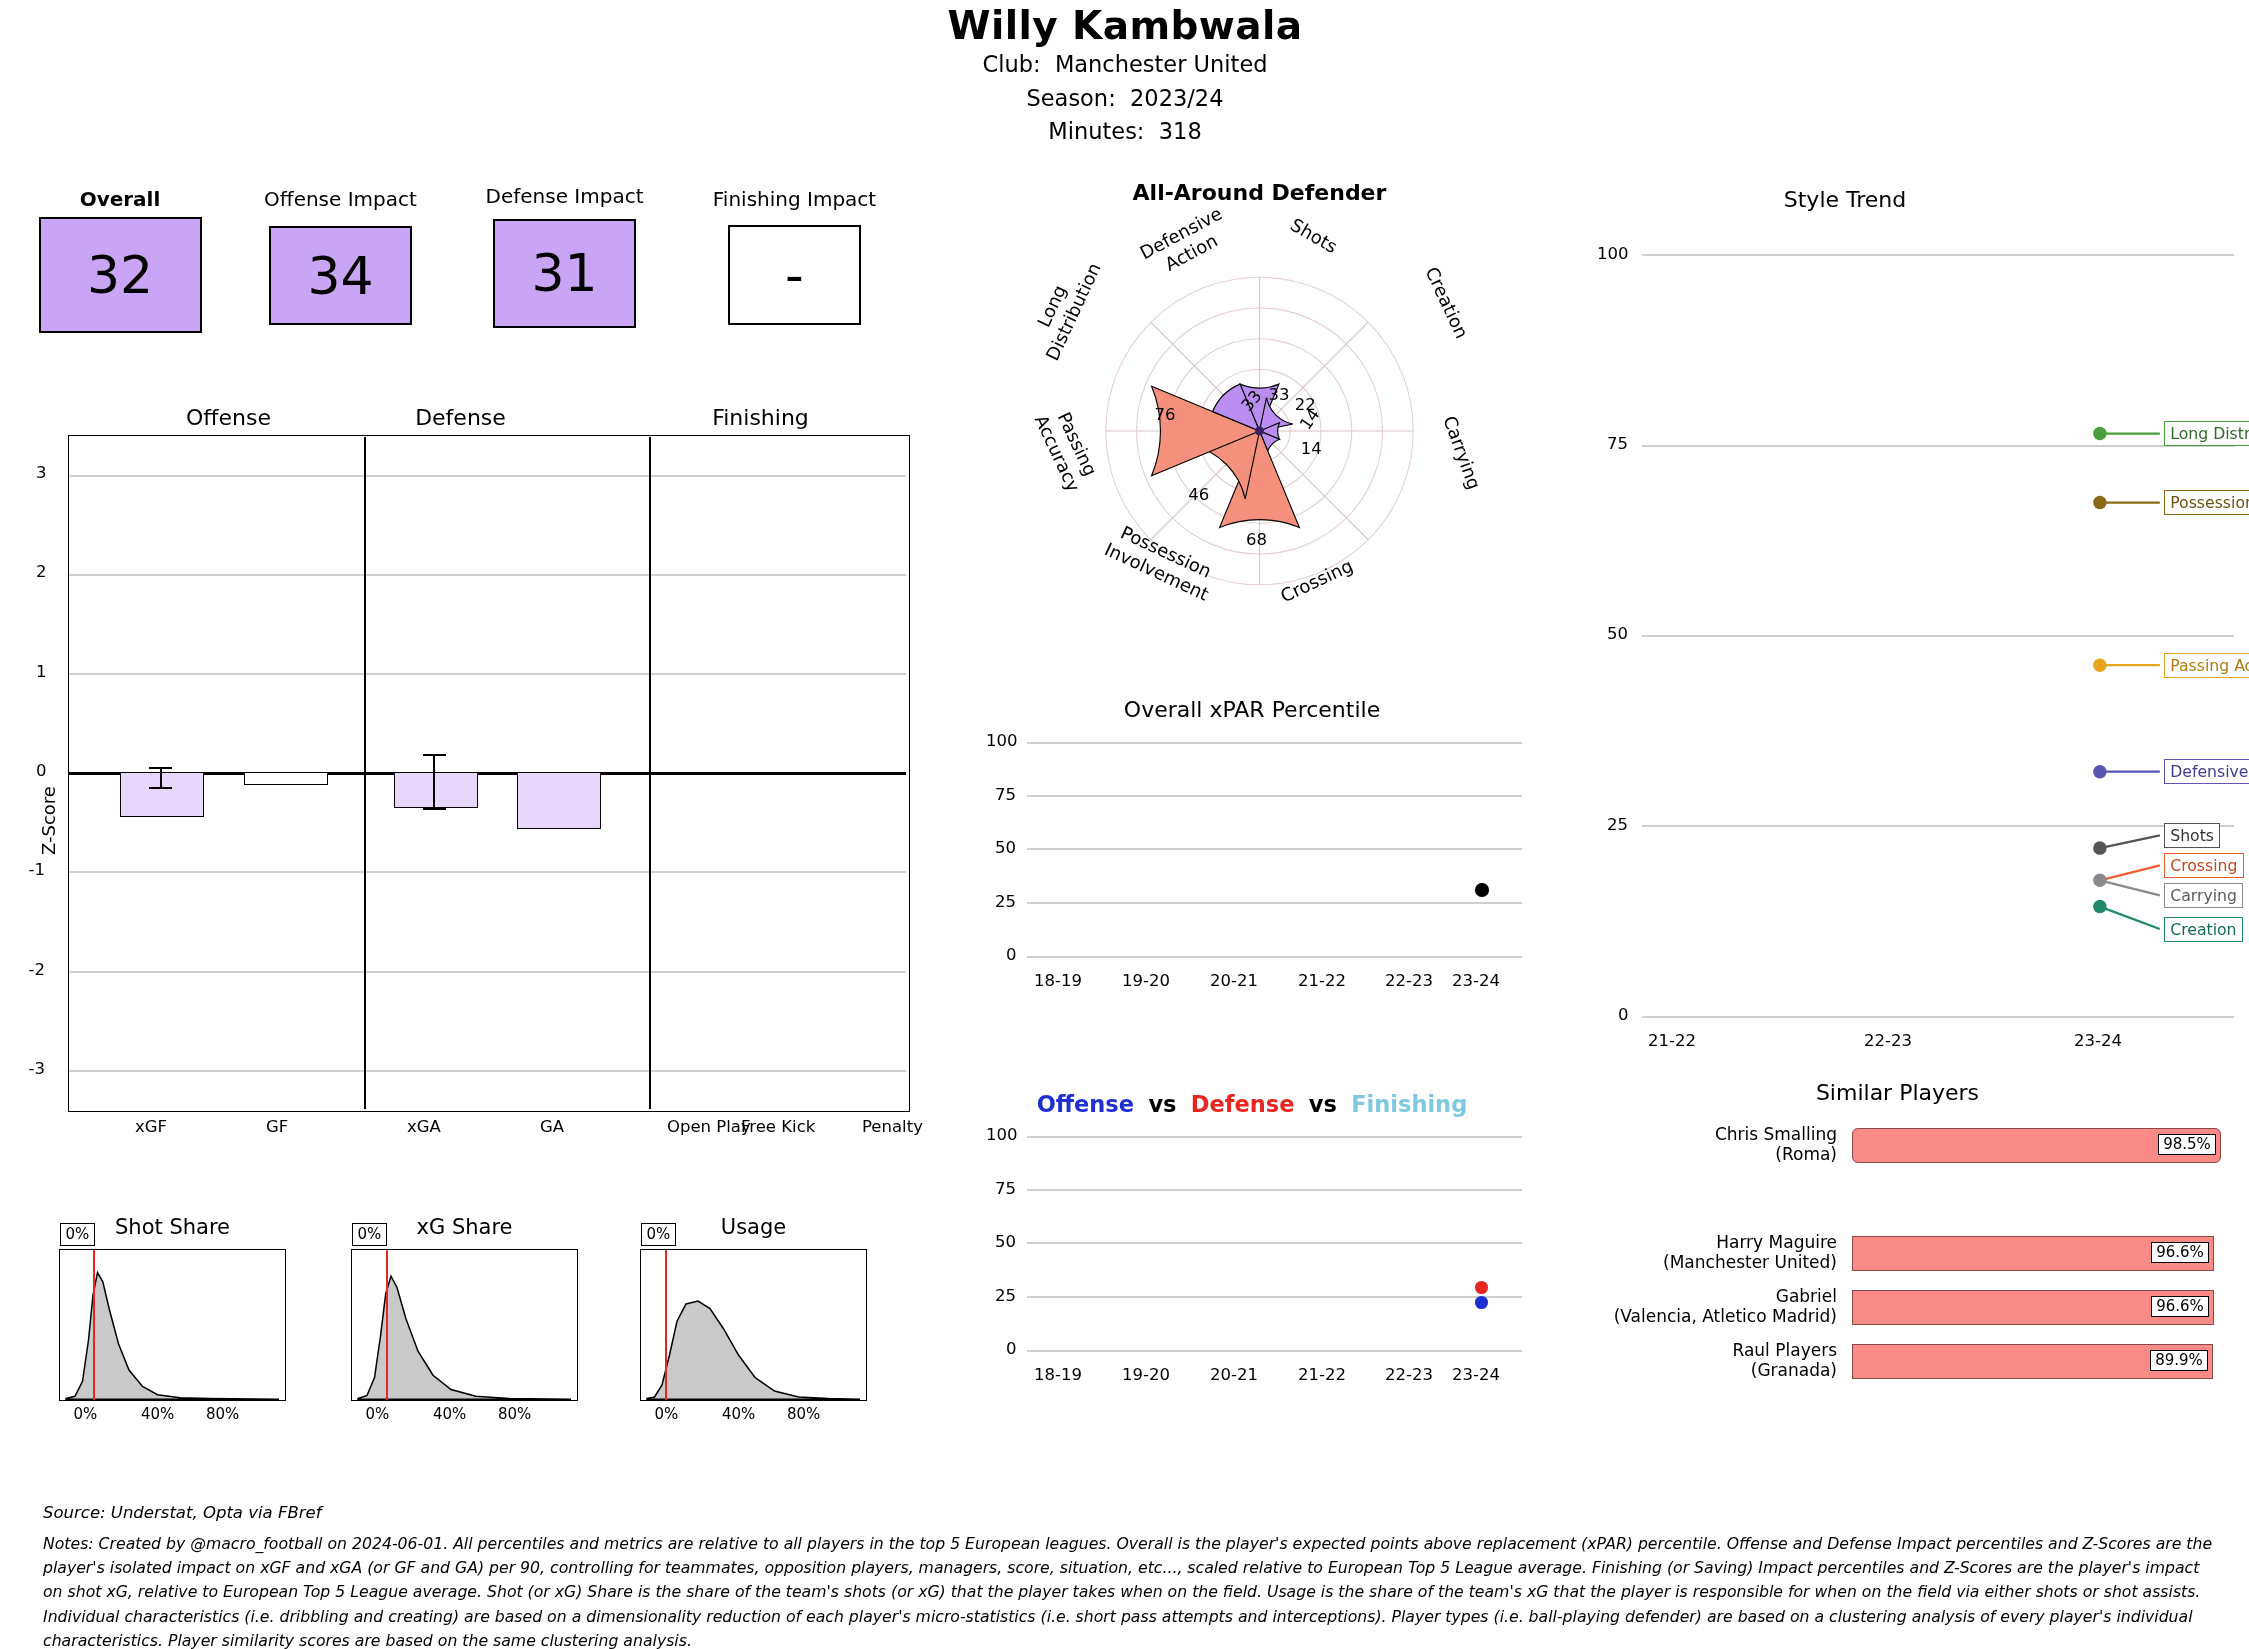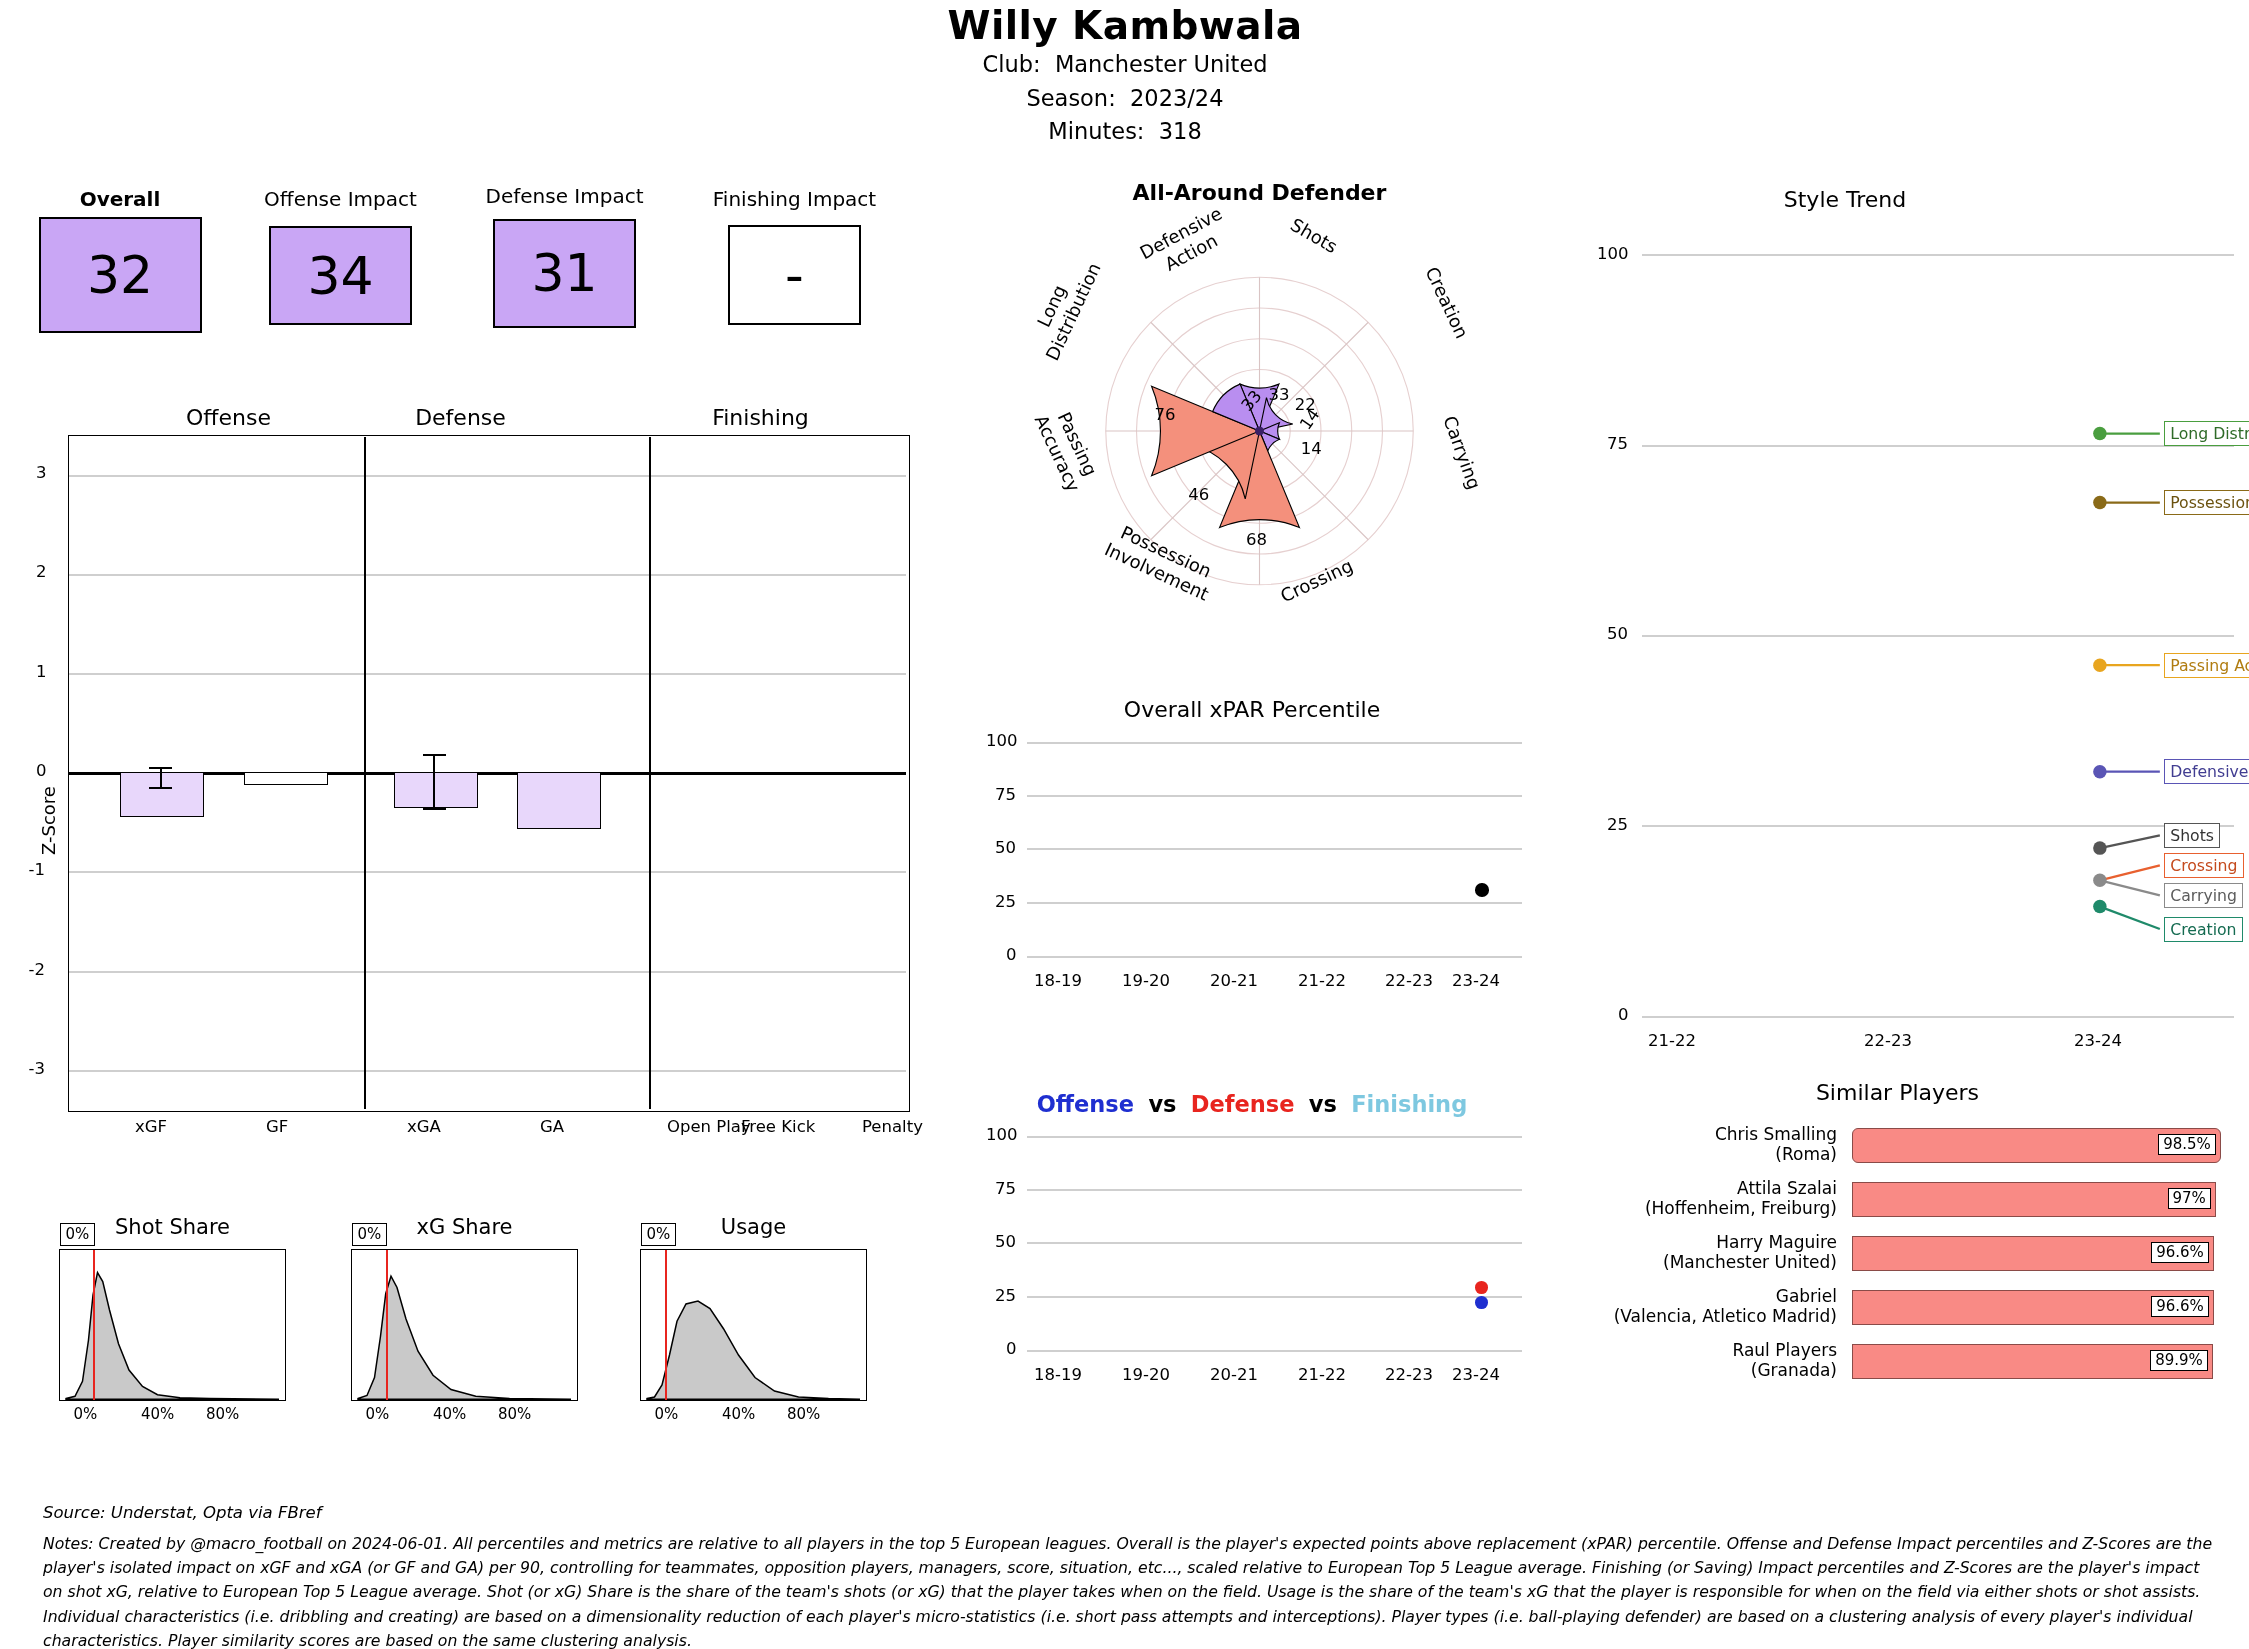--- a/index.html
+++ b/index.html
@@ -353,29 +353,20 @@
     <div class="abs" style="left:0;top:45px;width:660px;height:46px;">
       <div class="abs simlabel" style="left:0;top:0;width:277px;">
         <div>Chris Smalling</div>
         <div>(Roma)</div>
       </div>
       <div class="abs simbar" style="left:292px;top:3px;width:367px;border-radius:6px;">
         <span class="simval">98.5%</span>
       </div>
     </div>
 
-    <div class="abs" style="left:0;top:99px;width:660px;height:46px;">
-      <div class="abs simlabel" style="left:0;top:0;width:277px;">
-        <div>Attila Szalai</div>
-        <div>(Hoffenheim, Freiburg)</div>
-      </div>
-      <div class="abs simbar" style="left:292px;top:3px;width:362px;">
-        <span class="simval">97%</span>
-      </div>
-    </div>
 
     <div class="abs" style="left:0;top:153px;width:660px;height:46px;">
       <div class="abs simlabel" style="left:0;top:0;width:277px;">
         <div>Harry Maguire</div>
         <div>(Manchester United)</div>
       </div>
       <div class="abs simbar" style="left:292px;top:3px;width:360px;">
         <span class="simval">96.6%</span>
       </div>
     </div>

